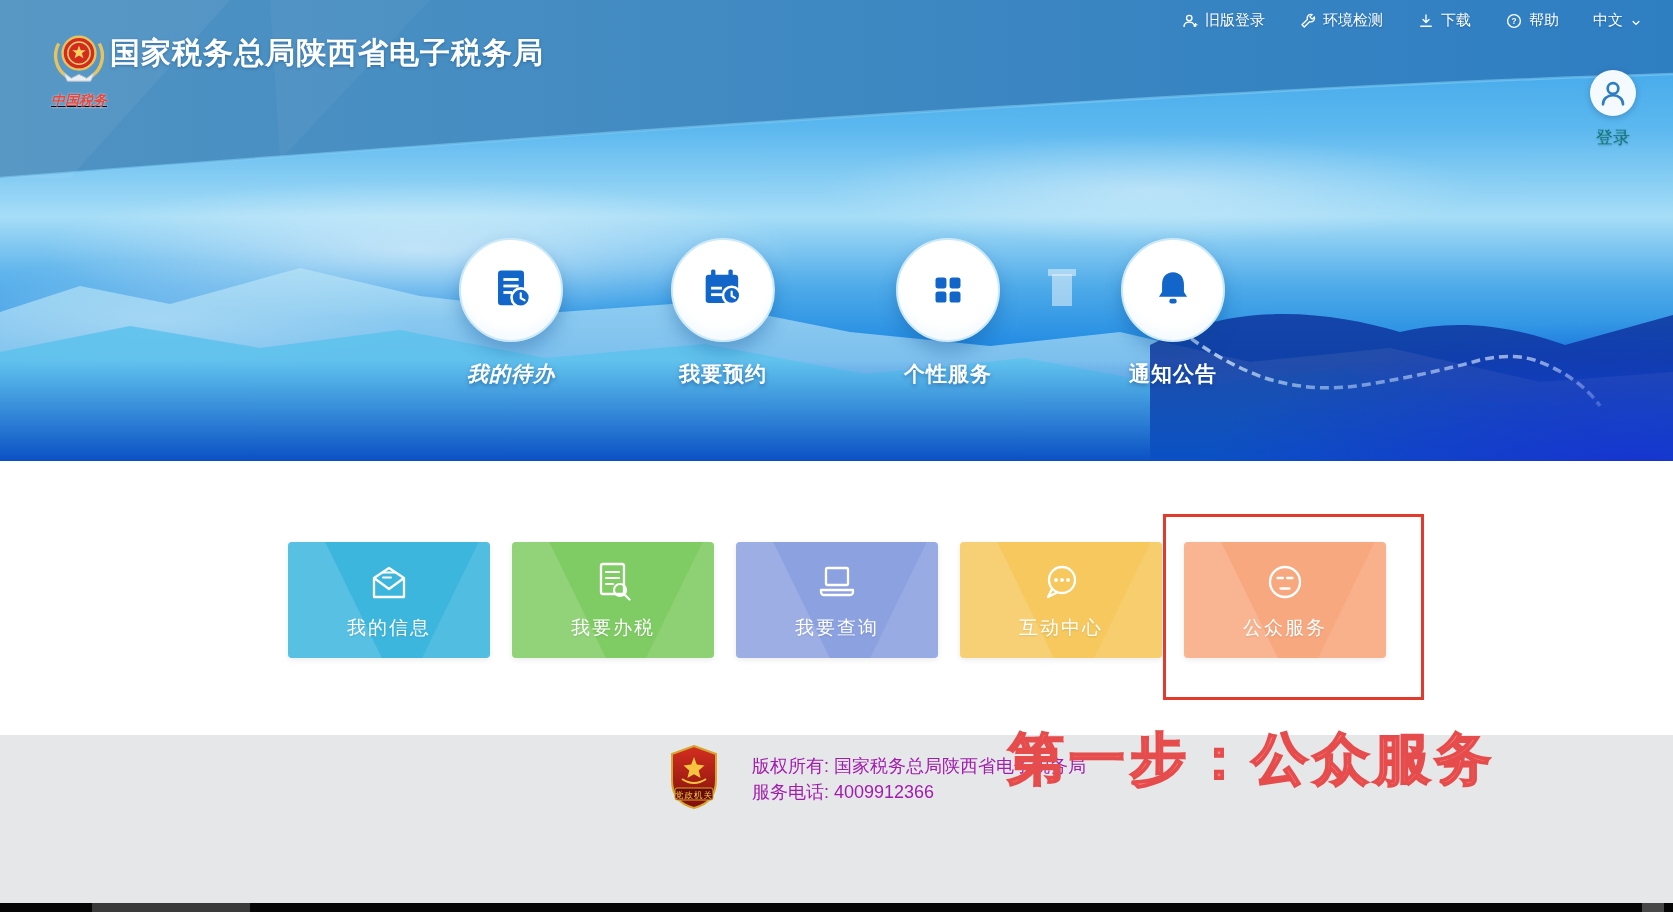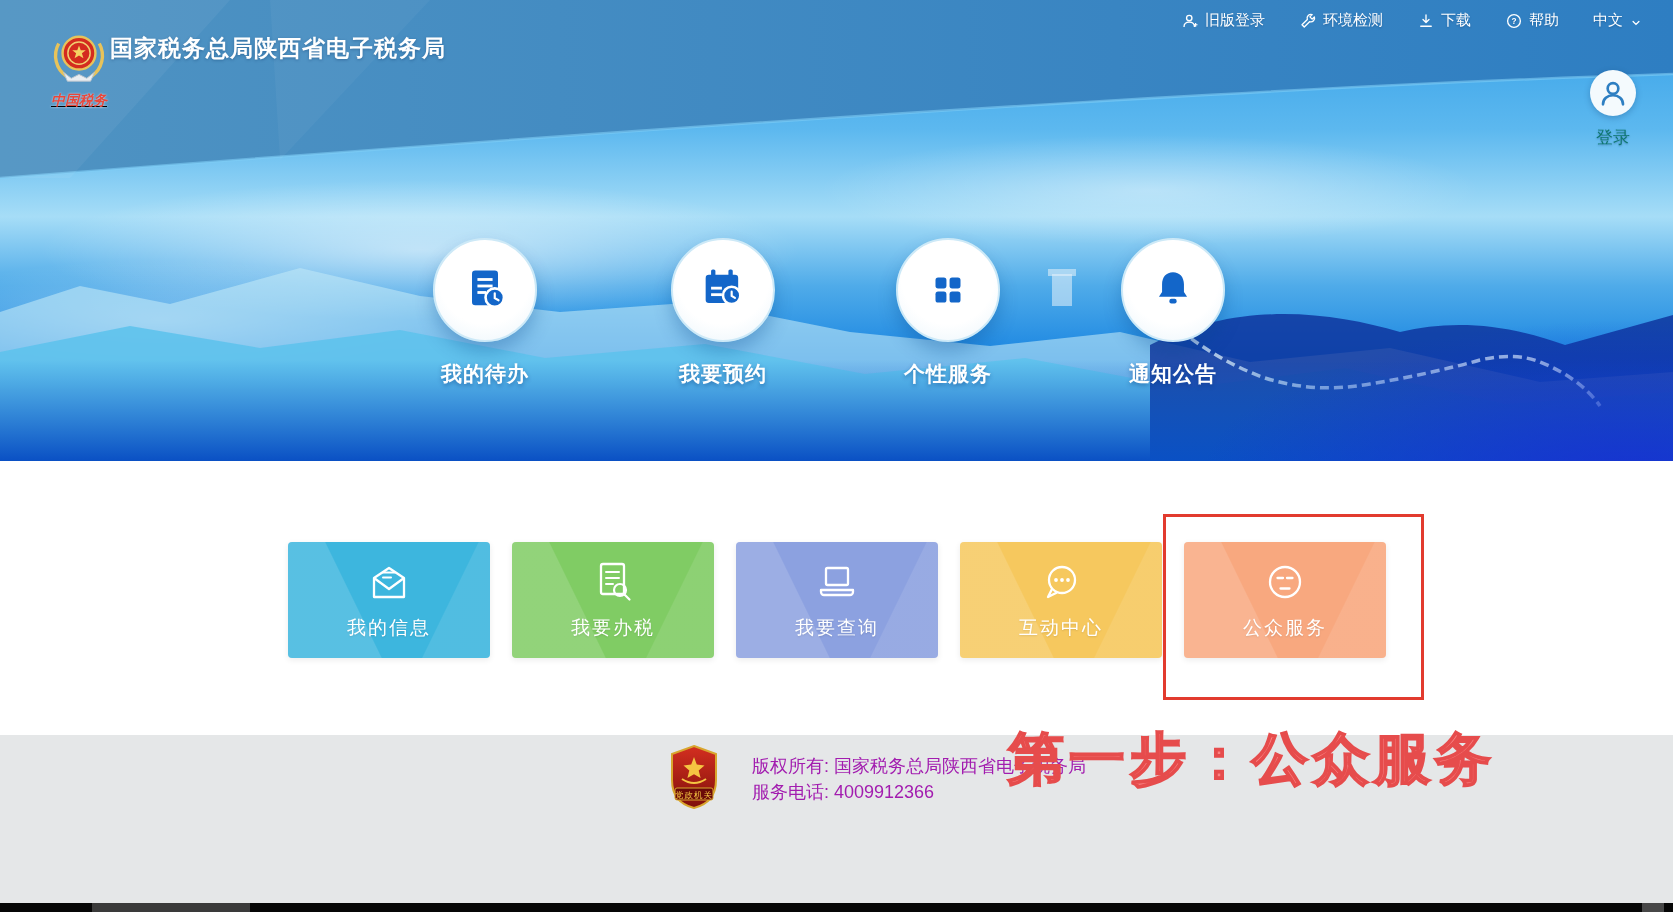--- a/index.html
+++ b/index.html
@@ -6,21 +6,21 @@
   .page{position:relative;width:1673px;height:912px;background:#ffffff;overflow:hidden;
         font-family:"Liberation Sans","DejaVu Sans",sans-serif;}
   
   .banner{position:absolute;left:0;top:0;width:1673px;height:461px;overflow:hidden;}
   .banner-art{position:absolute;left:0;top:0;width:100%;height:100%;display:block;}
   
   .logo{position:absolute;left:44px;top:28px;width:70px;text-align:center;cursor:pointer;text-decoration:underline;}
   .logo-caption{margin-top:2px;font-family:"DejaVu Serif","Liberation Serif",serif;
       font-style:italic;font-weight:bold;font-size:14px;color:#e8473b;
       text-shadow:0 0 2px rgba(255,255,255,.7);}
-  .site-title{position:absolute;left:110px;top:33px;color:#fff;font-size:23px;font-weight:bold;
+  .site-title{position:absolute;left:110px;top:33px;color:#fff;font-size:30px;font-weight:bold;
       letter-spacing:1px;text-shadow:0 1px 3px rgba(0,40,90,.35);}
   .top-nav{position:absolute;top:11px;right:30px;display:flex;align-items:center;gap:34px;}
   .nav-item{display:flex;align-items:flex-end;gap:6px;color:#fff;font-size:15px;cursor:pointer;
       text-shadow:0 1px 2px rgba(0,40,90,.3);white-space:nowrap;}
   .nav-item svg{display:block;}
   
   .login{position:absolute;left:1582px;top:70px;width:62px;text-align:center;cursor:pointer;}
   .login-circle{width:46px;height:46px;border-radius:50%;background:#f4fafd;margin:0 auto;
       display:flex;align-items:center;justify-content:center;box-shadow:0 2px 6px rgba(0,40,90,.25);}
   .login-label{margin-top:10px;color:#0f766e;font-size:17px;text-shadow:0 1px 2px rgba(0,40,90,.35);}
@@ -159,21 +159,21 @@
     <div class="login">
       <div class="login-circle">
         <svg width="32" height="32" viewBox="0 0 24 24">
           <circle cx="12" cy="8.6" r="4" fill="none" stroke="#2e7fc2" stroke-width="2"></circle>
           <path d="M4.5,20.5 c0,-4.2 3.3,-6.8 7.5,-6.8 s7.5,2.6 7.5,6.8" fill="none" stroke="#2e7fc2" stroke-width="2" stroke-linecap="round"></path>
         </svg>
       </div>
       <div class="login-label">登录</div>
     </div>
 
-    <div class="shortcut" style="left:410px;">
+    <div class="shortcut" style="left:436px;font-style:italic;">
       <div class="shortcut-circle">
         <svg width="52" height="52" viewBox="0 0 48 48">
           <rect x="12" y="6" width="24" height="32" rx="3" fill="#1366c9"></rect>
           <rect x="17" y="13" width="14" height="2.6" fill="#fff"></rect>
           <rect x="17" y="19" width="14" height="2.6" fill="#fff"></rect>
           <rect x="17" y="25" width="8" height="2.6" fill="#fff"></rect>
           <circle cx="33" cy="31" r="8.5" fill="#1366c9" stroke="#fff" stroke-width="2.4"></circle>
           <path d="M33,27 v4.5 l3.5,2" fill="none" stroke="#fff" stroke-width="2" stroke-linecap="round"></path>
         </svg>
       </div>

